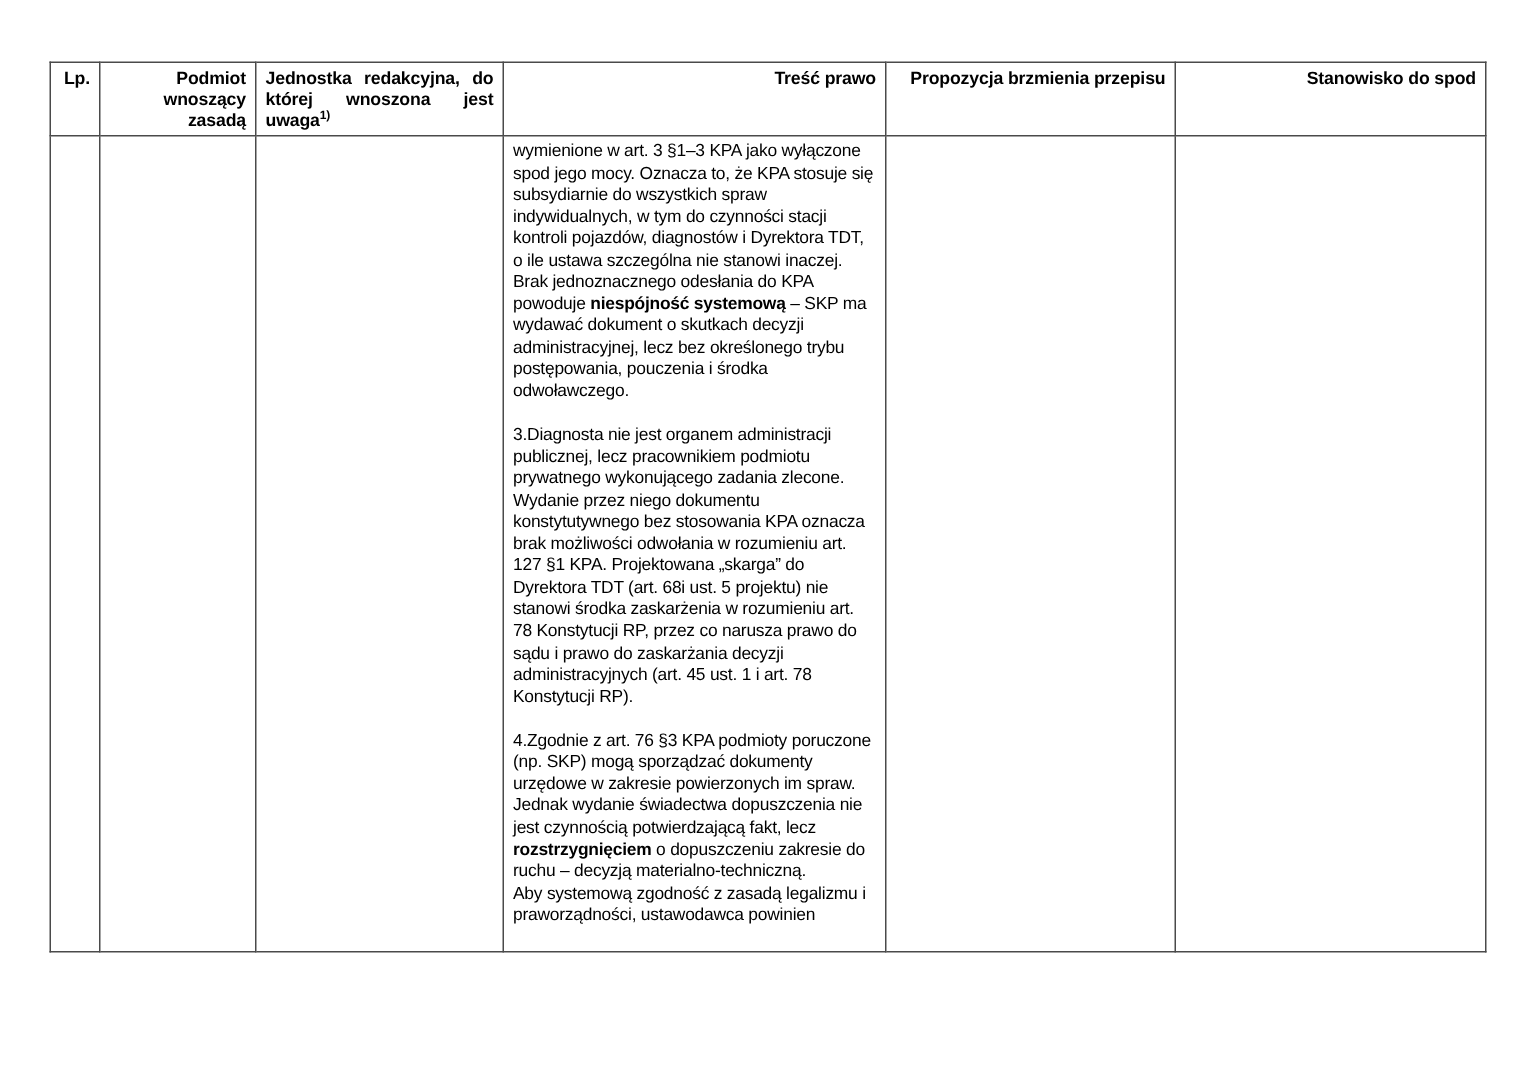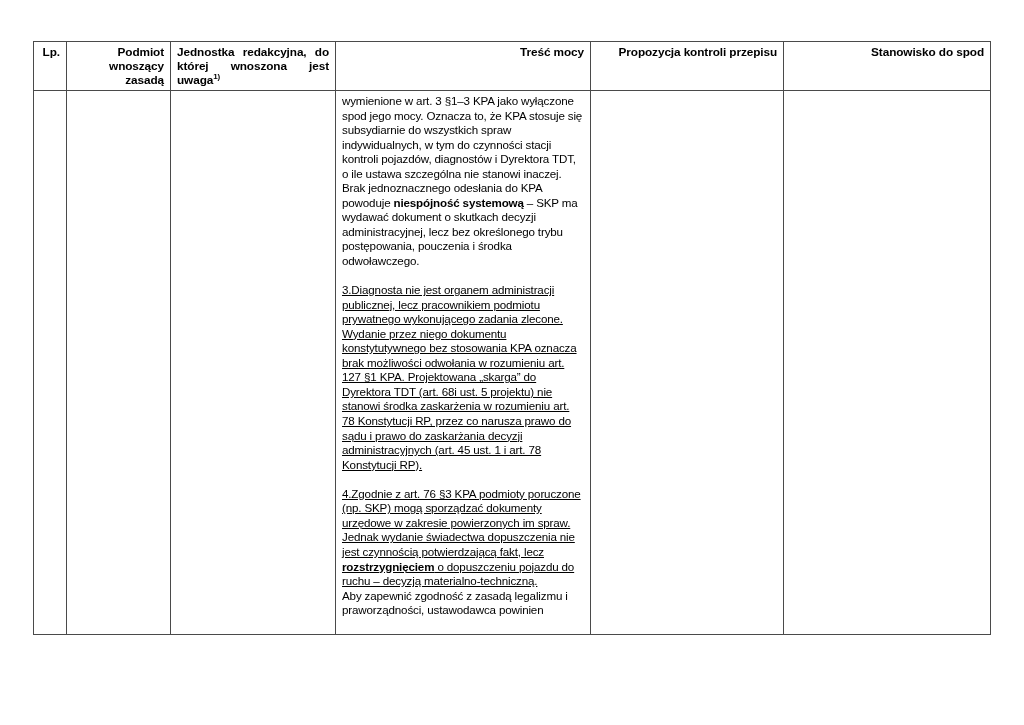--- a/index.html
+++ b/index.html
@@ -40,55 +40,55 @@
   .comments-table th sup { font-size: 8px; line-height: 0; }
   .comments-table td {
     font-size: 11.6px;
     line-height: 14.55px;
     letter-spacing: -0.15px;
     padding: 3px 6px 3px 6px;
     height: 544px;
     margin-left: 18px;
   }
   .para { margin: 0; }
-  .para.gap { margin-top: 14.55px; text-decoration: underline; }
+  .para.gap { margin-top: 14.55px; }
   .para b { font-weight: bold; }
 </style>
 </head>
 <body>
 
 <div class="page">
   <table class="comments-table">
     <colgroup>
       <col style="width:33px">
       <col style="width:104px">
       <col style="width:165px">
       <col style="width:255px">
       <col style="width:193px">
       <col style="width:207px">
     </colgroup>
     <thead>
       <tr>
         <th>Lp.</th>
         <th>Podmiot wnoszący zasadą</th>
         <th class="justified"><span>Jednostka redakcyjna, do której wnoszona jest uwaga</span><sup>1)</sup></th>
-        <th>Treść mocy</th>
-        <th>Propozycja kontroli przepisu</th>
+        <th>Treść prawo</th>
+        <th>Propozycja brzmienia przepisu</th>
         <th>Stanowisko do spod</th>
       </tr>
     </thead>
     <tbody>
       <tr>
         <td></td>
         <td></td>
         <td></td>
         <td>
           <p class="para"><span>wymienione w art. 3 §1–3 KPA jako wyłączone spod jego mocy. Oznacza to, że KPA stosuje się subsydiarnie do wszystkich spraw indywidualnych, w tym do czynności stacji kontroli pojazdów, diagnostów i Dyrektora TDT, o ile ustawa szczególna nie stanowi inaczej. Brak jednoznacznego odesłania do KPA powoduje </span><b>niespójność systemową</b><span> – SKP ma wydawać dokument o skutkach decyzji administracyjnej, lecz bez określonego trybu postępowania, pouczenia i środka odwoławczego.</span></p>
           <p class="para gap"><span>3.Diagnosta nie jest organem administracji publicznej, lecz pracownikiem podmiotu prywatnego wykonującego zadania zlecone. Wydanie przez niego dokumentu konstytutywnego bez stosowania KPA oznacza brak możliwości odwołania w rozumieniu art. 127 §1 KPA. Projektowana „skarga” do Dyrektora TDT (art. 68i ust. 5 projektu) nie stanowi środka zaskarżenia w rozumieniu art. 78 Konstytucji RP, przez co narusza prawo do sądu i prawo do zaskarżania decyzji administracyjnych (art. 45 ust. 1 i art. 78 Konstytucji RP).</span></p>
-          <p class="para gap"><span>4.Zgodnie z art. 76 §3 KPA podmioty poruczone (np. SKP) mogą sporządzać dokumenty urzędowe w zakresie powierzonych im spraw. Jednak wydanie świadectwa dopuszczenia nie jest czynnością potwierdzającą fakt, lecz </span><b>rozstrzygnięciem</b><span> o dopuszczeniu pojazdu do ruchu – decyzją materialno-techniczną.</span></p>
-          <p class="para"><span>Aby zapewnić zgodność z zasadą legalizmu i praworządności, ustawodawca powinien</span></p>
+          <p class="para gap"><span>4.Zgodnie z art. 76 §3 KPA podmioty poruczone (np. SKP) mogą sporządzać dokumenty urzędowe w zakresie powierzonych im spraw. Jednak wydanie świadectwa dopuszczenia nie jest czynnością potwierdzającą fakt, lecz </span><b>rozstrzygnięciem</b><span> o dopuszczeniu zakresie do ruchu – decyzją materialno-techniczną.</span></p>
+          <p class="para"><span>Aby systemową zgodność z zasadą legalizmu i praworządności, ustawodawca powinien</span></p>
         </td>
         <td></td>
         <td></td>
       </tr>
     </tbody>
   </table>
 </div>
 
 </body></html>

